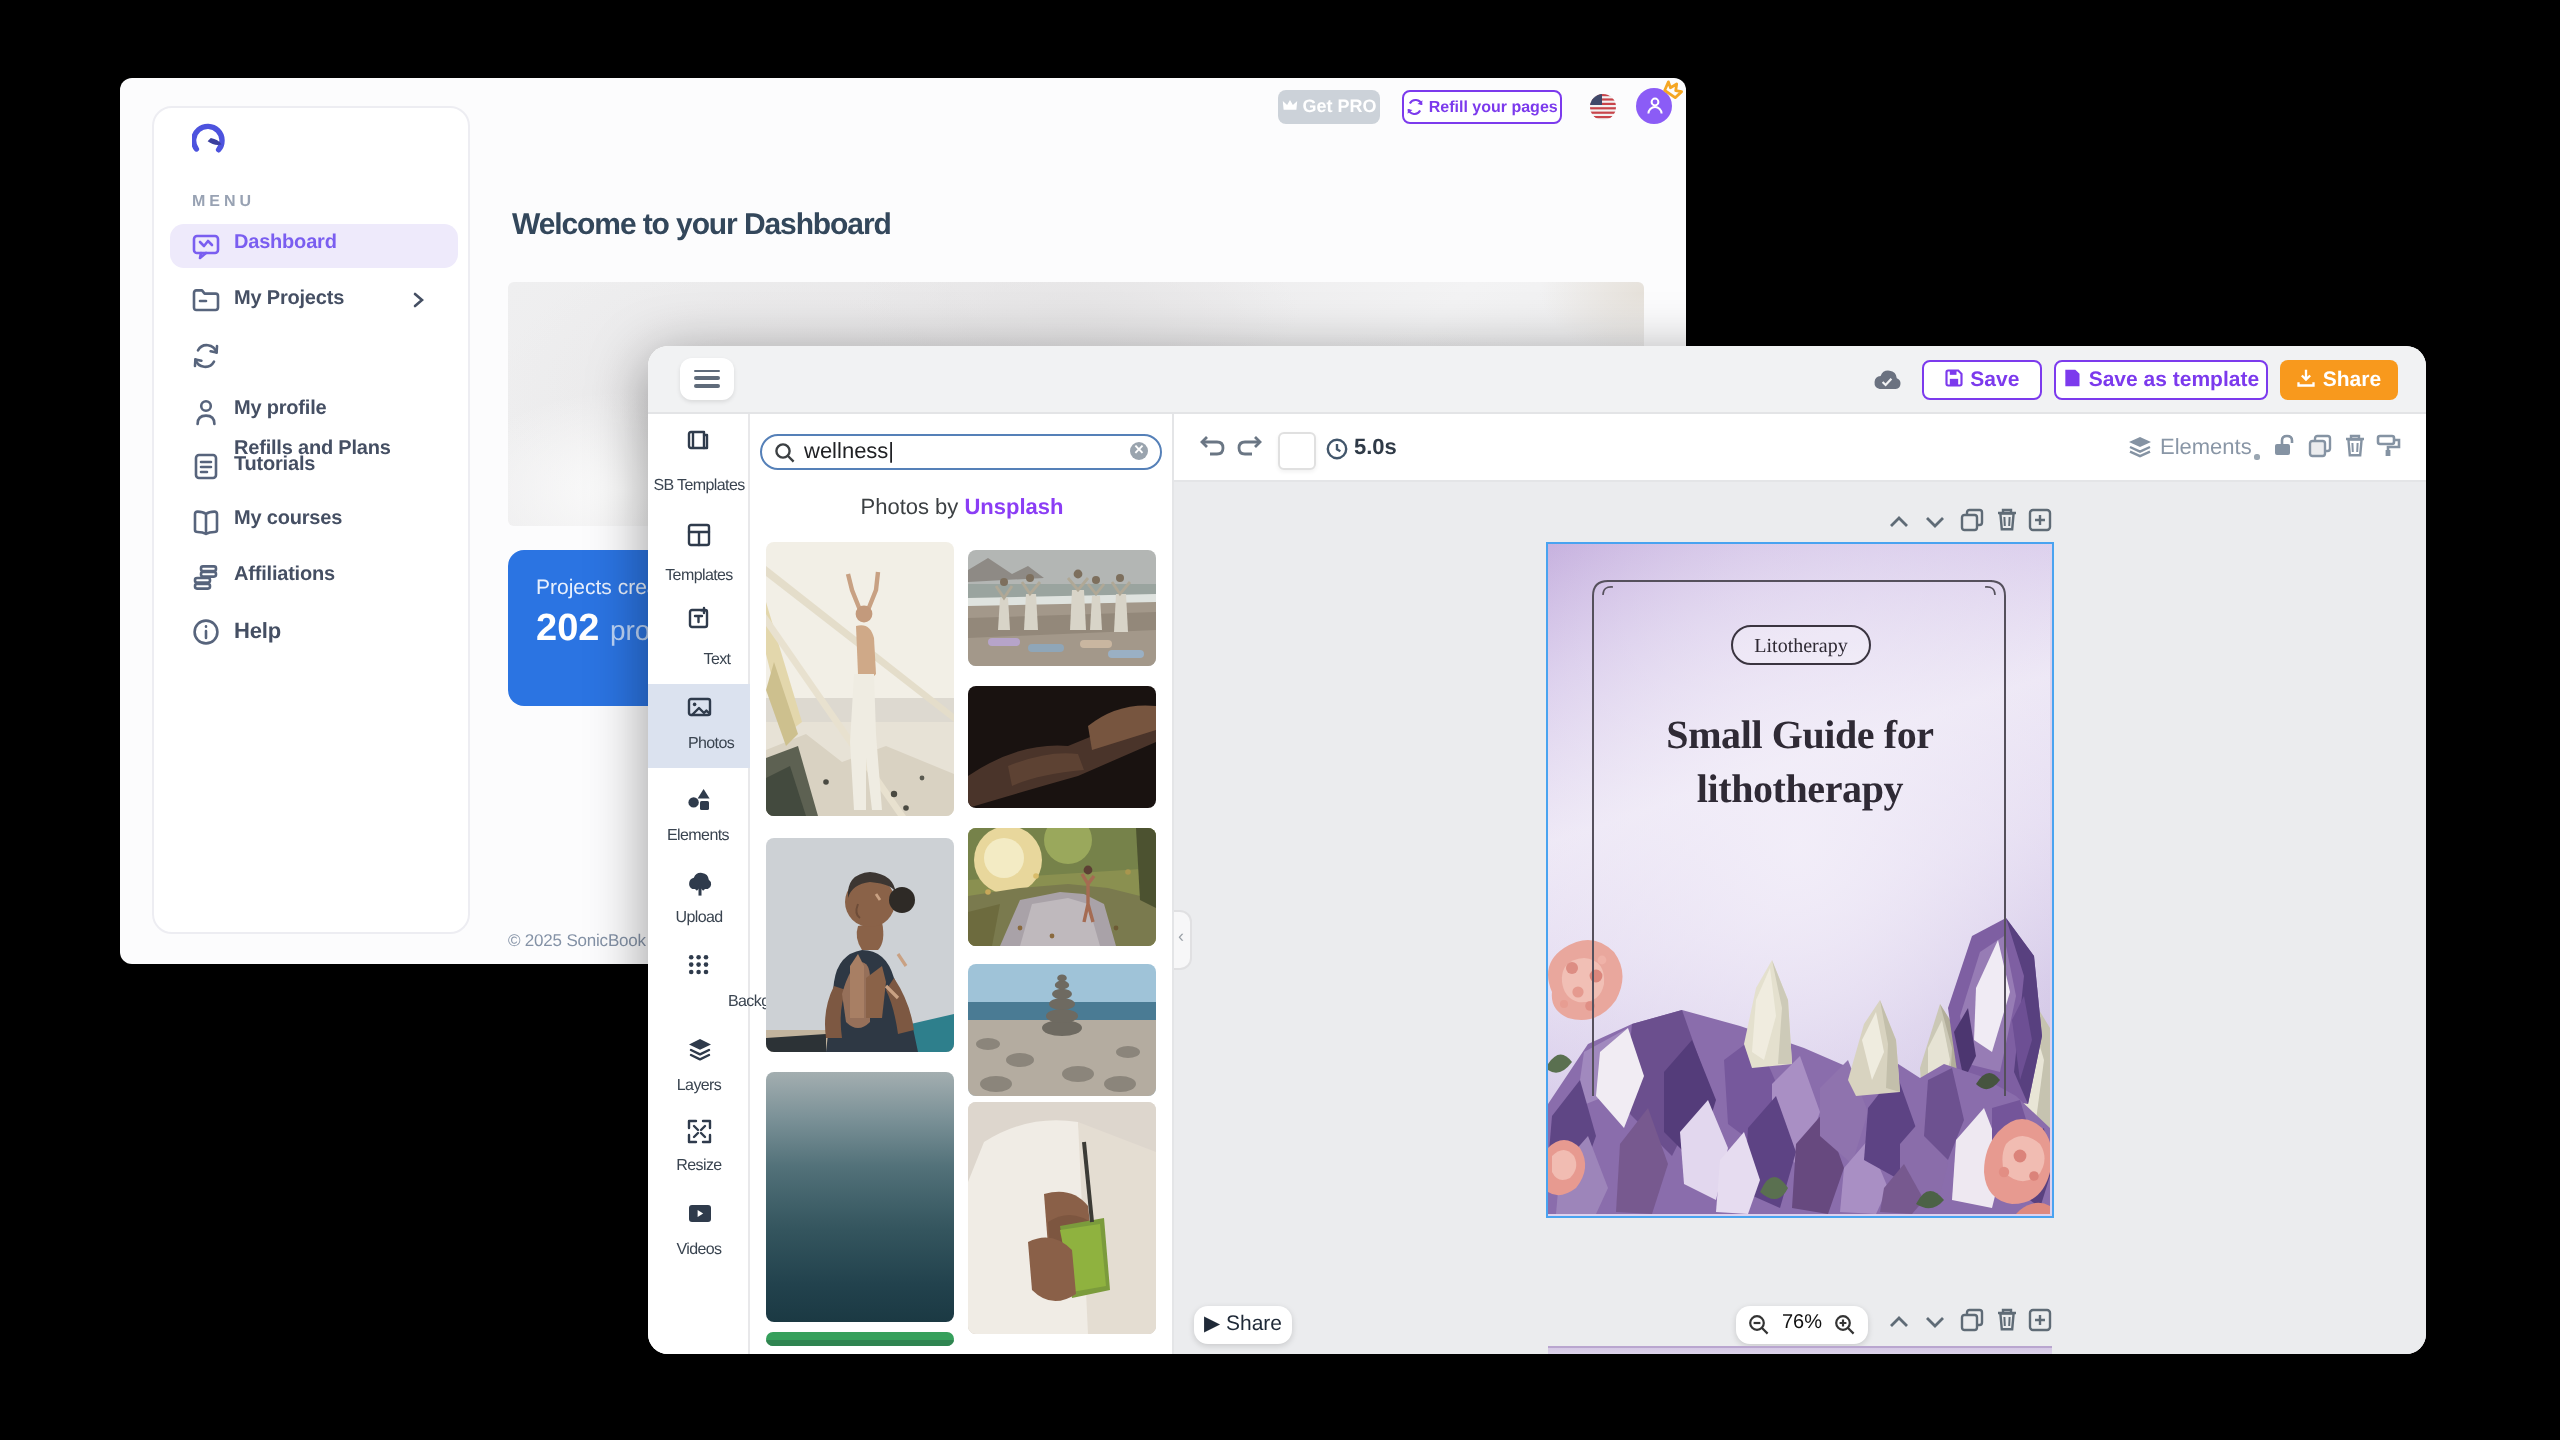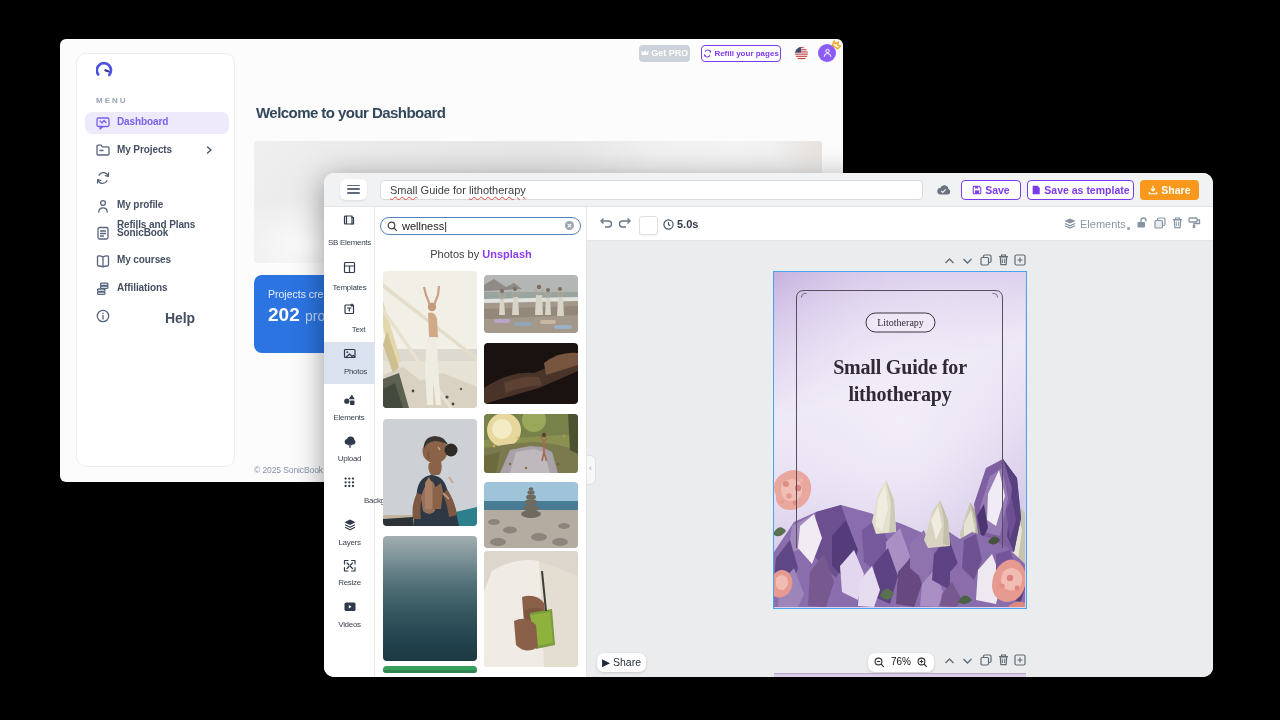--- a/index.html
+++ b/index.html
@@ -41,37 +41,37 @@
 <div class="abs" style="left:57px;top:132.0px;font-size:10px;font-weight:bold;color:#454f63;letter-spacing:-0.1px;margin-top:48px;">Refills and Plans</div>
 <svg class="abs" style="left:36px;top:159.5px;" width="14" height="14" viewBox="0 0 14 14">
         <circle cx="7" cy="4" r="2.4" stroke="#57647c" stroke-width="1.3" fill="none" stroke-linecap="round" stroke-linejoin="round"></circle>
         <path d="M2.8 13 Q2.8 8.8 7 8.8 Q11.2 8.8 11.2 13" stroke="#57647c" stroke-width="1.3" fill="none" stroke-linecap="round" stroke-linejoin="round"></path>
       </svg>
 <div class="abs" style="left:57px;top:160.0px;font-size:10px;font-weight:bold;color:#454f63;letter-spacing:-0.1px;">My profile</div>
 <svg class="abs" style="left:36px;top:187px;" width="14" height="14" viewBox="0 0 14 14">
         <rect x="2" y="1.5" width="10" height="11.5" rx="1.5" stroke="#57647c" stroke-width="1.3" fill="none" stroke-linecap="round" stroke-linejoin="round"></rect>
         <path d="M4.5 5 L9.5 5 M4.5 7.5 L9.5 7.5 M4.5 10 L7.5 10" stroke="#57647c" stroke-width="1.3" fill="none" stroke-linecap="round" stroke-linejoin="round"></path>
       </svg>
-<div class="abs" style="left:57px;top:187.5px;font-size:10px;font-weight:bold;color:#454f63;letter-spacing:-0.1px;">SonicBook</div>
+<div class="abs" style="left:57px;top:187.5px;font-size:10px;font-weight:bold;color:#454f63;letter-spacing:-0.1px;">Tutorials</div>
 <svg class="abs" style="left:36px;top:214.5px;" width="14" height="14" viewBox="0 0 14 14">
         <path d="M7 3 Q5.5 1.8 2.8 1.8 Q1.5 1.8 1.5 3 L1.5 11 Q1.5 12 2.8 12 Q5.5 12 7 13 Q8.5 12 11.2 12 Q12.5 12 12.5 11 L12.5 3 Q12.5 1.8 11.2 1.8 Q8.5 1.8 7 3 L7 13" stroke="#57647c" stroke-width="1.3" fill="none" stroke-linecap="round" stroke-linejoin="round"></path>
       </svg>
 <div class="abs" style="left:57px;top:215.0px;font-size:10px;font-weight:bold;color:#454f63;letter-spacing:-0.1px;">My courses</div>
 <svg class="abs" style="left:36px;top:242.5px;" width="14" height="14" viewBox="0 0 14 14">
         <rect x="1.5" y="7" width="7.5" height="2.3" rx="1" stroke="#57647c" stroke-width="1.3" fill="none" stroke-linecap="round" stroke-linejoin="round"></rect>
         <rect x="1.5" y="10" width="7.5" height="2.3" rx="1" stroke="#57647c" stroke-width="1.3" fill="none" stroke-linecap="round" stroke-linejoin="round"></rect>
         <rect x="4.5" y="4" width="7.5" height="2.3" rx="1" stroke="#57647c" stroke-width="1.3" fill="none" stroke-linecap="round" stroke-linejoin="round"></rect>
         <rect x="4.5" y="1.2" width="7.5" height="2.3" rx="1" stroke="#57647c" stroke-width="1.3" fill="none" stroke-linecap="round" stroke-linejoin="round"></rect>
       </svg>
 <div class="abs" style="left:57px;top:243.0px;font-size:10px;font-weight:bold;color:#454f63;letter-spacing:-0.1px;">Affiliations</div>
 <svg class="abs" style="left:36px;top:270px;" width="14" height="14" viewBox="0 0 14 14">
         <circle cx="7" cy="7" r="5.7" stroke="#57647c" stroke-width="1.3" fill="none" stroke-linecap="round" stroke-linejoin="round"></circle>
         <path d="M7 4.2 L7 4.4 M7 6.5 L7 10" stroke="#57647c" stroke-width="1.3" fill="none" stroke-linecap="round" stroke-linejoin="round"></path>
       </svg>
-<div class="abs" style="left:57px;top:270.5px;font-size:14px;font-weight:bold;color:#454f63;letter-spacing:-0.1px;margin-left:48px;">Help</div>
+<div class="abs" style="left:57px;top:270.5px;font-size:11px;font-weight:bold;color:#454f63;letter-spacing:-0.1px;">Help</div>
 <div class="abs" style="left:196px;top:65px;font-size:15px;font-weight:800;color:#33475b;letter-spacing:-0.55px;">Welcome to your Dashboard</div>
 <div class="abs" style="left:194px;top:102px;width:568px;height:122px;border-radius:3px;background:
  radial-gradient(120px 70px at 10% 85%, #fbfbfb 0%, rgba(251,251,251,0) 70%),
  radial-gradient(160px 60px at 50% 12%, #e6e5e6 0%, rgba(230,229,230,0) 70%),
  radial-gradient(80px 50px at 100% 4%, #e6e1da 0%, rgba(230,225,218,0) 65%),
  radial-gradient(140px 90px at 80% 70%, #eeedee 0%, rgba(238,237,238,0) 70%),
  radial-gradient(220px 110px at 28% 45%, #e7e6e7 0%, rgba(231,230,231,0) 75%),
  linear-gradient(135deg,#efeff0 0%,#ebeaeb 40%,#f3f3f4 70%,#ededee 100%);"></div>
 <div class="abs" style="left:194px;top:236px;width:240px;height:78px;background:#2b74e2;border-radius:8px;color:#fff;">
 <div class="abs" style="left:14px;top:13px;font-size:10.5px;color:#e8f0fd;">Projects created</div>
@@ -114,22 +114,20 @@
         </g>
       </svg>
 </div>
 <div class="abs" style="left:324px;top:173px;width:889px;height:504px;background:#fff;border-radius:10px;box-shadow:0 6px 30px rgba(0,0,0,0.4);overflow:hidden;">
 <div class="abs" style="left:0;top:0;width:889px;height:34px;background:#f1f2f3;border-bottom:1px solid #e3e4e6;"></div>
 <div class="abs" style="left:16px;top:5.5px;width:27px;height:21px;background:#fff;border-radius:6px;box-shadow:0 1px 2px rgba(0,0,0,0.1);">
 <div class="abs" style="left:7px;top:6px;width:13px;height:1.8px;background:#5f6b7a;border-radius:1px;"></div>
 <div class="abs" style="left:7px;top:9.8px;width:13px;height:1.8px;background:#5f6b7a;border-radius:1px;"></div>
 <div class="abs" style="left:7px;top:13.6px;width:13px;height:1.8px;background:#5f6b7a;border-radius:1px;"></div>
 </div>
-<div class="abs" style="left:56px;top:6.5px;width:543px;height:20px;background:#fff;border:1px solid #dadbdd;border-radius:4px;font-size:11px;color:#3c4043;line-height:18px;padding-left:9px;">
-<span style="text-decoration:underline wavy #e74c3c 1px;text-underline-offset:2px;">Small</span> Guide for <span style="text-decoration:underline wavy #e74c3c 1px;text-underline-offset:2px;">lithotherapy</span></div>
 <svg class="abs" style="left:612px;top:10.5px;" width="15" height="11" viewBox="0 0 15 11">
 <path d="M3.8 10.5 A3.3 3.3 0 0 1 4.3 4 A4.2 4.2 0 0 1 12.4 5.1 A2.8 2.8 0 0 1 11.9 10.5 Z" fill="#6b7280"></path>
 <path d="M5.3 7 L6.8 8.5 L9.7 5.4" fill="none" stroke="#f1f2f3" stroke-width="1.1"></path>
       </svg>
 <div class="abs" style="left:637px;top:7px;width:60px;height:20px;background:#fff;border:1px solid #7c3aed;border-radius:4px;color:#7c3aed;font-size:10.5px;font-weight:bold;line-height:18px;text-align:center;"><svg width="10" height="10" viewBox="0 0 12 12" style="vertical-align:-1px;">
           <path d="M1.5 2.5 Q1.5 1.5 2.5 1.5 L8.5 1.5 L10.5 3.5 L10.5 9.5 Q10.5 10.5 9.5 10.5 L2.5 10.5 Q1.5 10.5 1.5 9.5 Z" fill="none" stroke="#7c3aed" stroke-width="1.3"></path>
           <rect x="3.5" y="6.5" width="5" height="4" fill="#7c3aed"></rect>
           <rect x="3.5" y="1.5" width="4" height="2.6" fill="#7c3aed"></rect>
         </svg> Save</div>
 <div class="abs" style="left:703px;top:7px;width:107px;height:20px;background:#fff;border:1px solid #7c3aed;border-radius:4px;color:#7c3aed;font-size:10.5px;font-weight:bold;line-height:18px;text-align:center;"><svg width="10" height="10" viewBox="0 0 12 12" style="vertical-align:-1px;">
@@ -140,21 +138,21 @@
           <path d="M6 1 L6 7 M3.5 4.5 L6 7 L8.5 4.5" fill="none" stroke="#fff" stroke-width="1.4"></path>
           <path d="M1.5 8.5 L1.5 10.5 L10.5 10.5 L10.5 8.5" fill="none" stroke="#fff" stroke-width="1.4"></path>
         </svg> Share</div>
 <div class="abs" style="left:263px;top:34px;width:626px;height:34px;background:#fff;border-bottom:1px solid #e4e5e7;"></div>
 <div class="abs" style="left:0;top:34px;width:51px;height:470px;background:#fff;border-right:1px solid #e8e8ea;"></div>
 <div class="abs" style="left:51px;top:34px;width:212px;height:470px;background:#fff;border-right:1px solid #e4e5e7;"></div>
 <svg class="abs" style="left:18.5px;top:41.0px;" width="13" height="13" viewBox="0 0 13 13">
         <path d="M2.5 2 L9 2 L9 10 L2.5 10 Q1.5 10 1.5 9 L1.5 3 Q1.5 2 2.5 2 Z M3.5 2 L3.5 10" stroke="#2f3b4c" stroke-width="1.2" fill="none" stroke-linecap="round" stroke-linejoin="round"></path>
         <path d="M9 3.5 L10.5 3.5 L10.5 10 L9 10" stroke="#2f3b4c" stroke-width="1.2" fill="none" stroke-linecap="round" stroke-linejoin="round"></path>
       </svg>
-<div class="abs" style="left:0;top:64.5px;width:51px;text-align:center;font-size:8px;color:#3a4450;letter-spacing:-0.3px;">SB Elements</div>
+<div class="abs" style="left:0;top:64.5px;width:51px;text-align:center;font-size:8px;color:#3a4450;letter-spacing:-0.3px;">SB Templates</div>
 <svg class="abs" style="left:18.5px;top:88.0px;" width="13" height="13" viewBox="0 0 13 13">
         <rect x="1.5" y="1.5" width="10" height="10" rx="1" stroke="#2f3b4c" stroke-width="1.2" fill="none" stroke-linecap="round" stroke-linejoin="round"></rect>
         <path d="M1.5 5 L11.5 5 M6.5 5 L6.5 11.5" stroke="#2f3b4c" stroke-width="1.2" fill="none" stroke-linecap="round" stroke-linejoin="round"></path>
       </svg>
 <div class="abs" style="left:0;top:110px;width:51px;text-align:center;font-size:8px;color:#3a4450;letter-spacing:-0.3px;">Templates</div>
 <svg class="abs" style="left:18.5px;top:130.0px;" width="13" height="13" viewBox="0 0 13 13">
         <rect x="2" y="2" width="8.5" height="8.5" rx="1" stroke="#2f3b4c" stroke-width="1.2" fill="none" stroke-linecap="round" stroke-linejoin="round"></rect>
         <path d="M4.5 5 L8 5 M6.25 5 L6.25 8" stroke="#2f3b4c" stroke-width="1.2" fill="none" stroke-linecap="round" stroke-linejoin="round"></path>
         <path d="M9 1 L9 3.5 M7.8 2.2 L10.2 2.2" stroke="#2f3b4c" stroke-width="1.2" fill="none" stroke-linecap="round" stroke-linejoin="round"></path>
       </svg>

